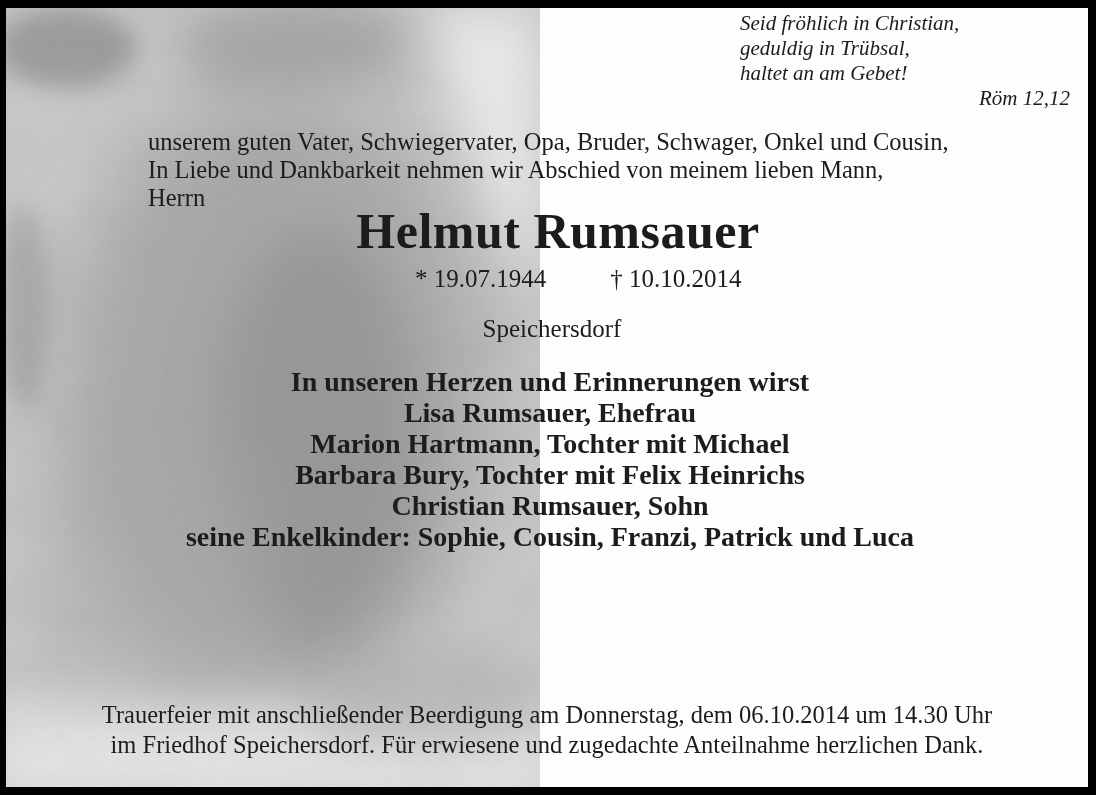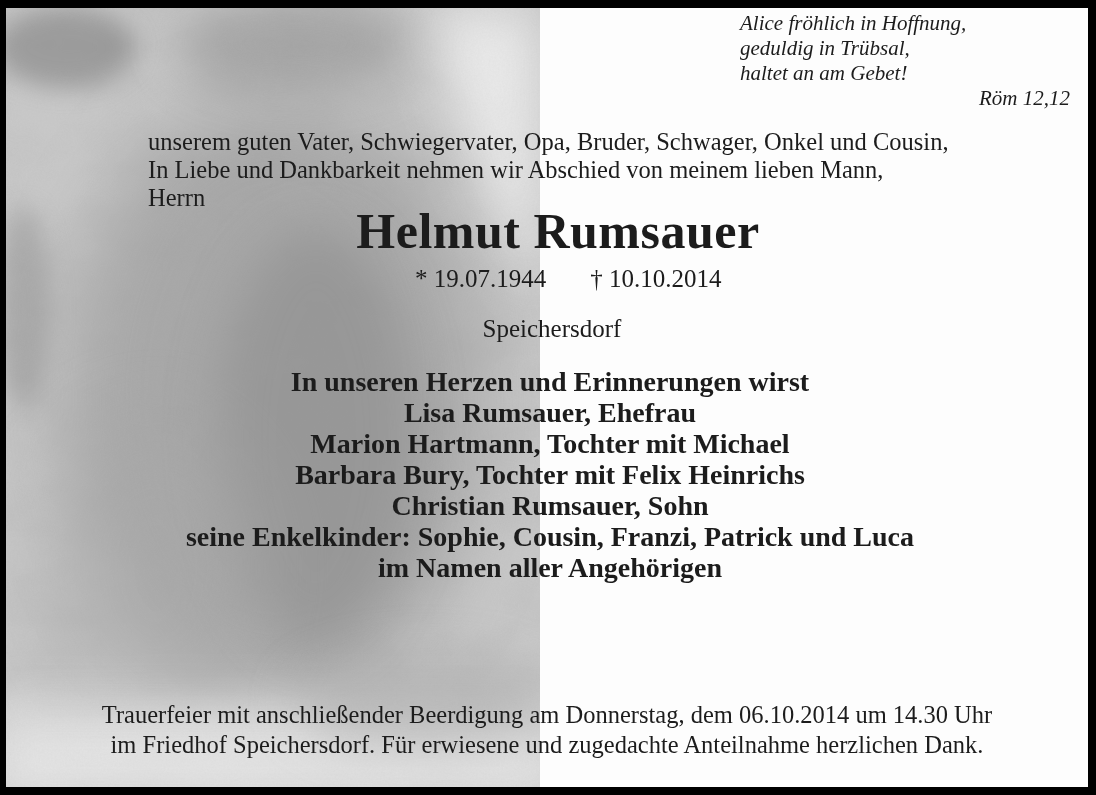--- a/index.html
+++ b/index.html
@@ -73,21 +73,21 @@
     font-weight: bold;
     letter-spacing: 0.5px;
   }
 
   .dates {
     left: 409px;
     top: 257px;
     font-size: 25px;
     line-height: 28px;
     display: inline-flex;
-    gap: 44px;
+    gap: 64px;
     white-space: nowrap;
   }
 
   .place {
     left: 0;
     right: 0;
     top: 307px;
     text-align: center;
     transform: translateX(5px);
     font-size: 25px;
@@ -150,21 +150,21 @@
         <ellipse cx="290" cy="35" rx="120" ry="45" fill="#888888" opacity="0.55" filter="url(#b25)"></ellipse>
         <ellipse cx="18" cy="300" rx="26" ry="100" fill="#8f8f8f" opacity="0.5" filter="url(#b12)"></ellipse>
         <polygon points="420,0 534,0 534,290 470,160" fill="#efefef" opacity="0.9" filter="url(#b25)"></polygon>
         <rect x="-20" y="700" width="574" height="100" fill="#e9e9e9" opacity="0.85" filter="url(#b25)"></rect>
         <ellipse cx="420" cy="695" rx="130" ry="45" fill="#a2a2a2" opacity="0.5" filter="url(#b25)"></ellipse>
       </g>
       <rect width="534" height="779" filter="url(#grain)" opacity="0.18"></rect>
     </svg>
 
     <div class="layer scripture">
-      <div>Alice fröhlich in Hoffnung,</div>
+      <div>Seid fröhlich in Christian,</div>
       <div>geduldig in Trübsal,</div>
       <div>haltet an am Gebet!</div>
       <div class="ref">Röm 12,12</div>
     </div>
 
     <div class="layer intro">
       <div>unserem guten Vater, Schwiegervater, Opa, Bruder, Schwager, Onkel und Cousin,</div>
       <div>In Liebe und Dankbarkeit nehmen wir Abschied von meinem lieben Mann,</div>
       <div>Herrn</div>
     </div>
@@ -178,21 +178,20 @@
 
     <div class="layer place">Speichersdorf</div>
 
     <div class="layer mourners">
       <div>In unseren Herzen und Erinnerungen wirst</div>
       <div>Lisa Rumsauer, Ehefrau</div>
       <div>Marion Hartmann, Tochter mit Michael</div>
       <div>Barbara Bury, Tochter mit Felix Heinrichs</div>
       <div>Christian Rumsauer, Sohn</div>
       <div>seine Enkelkinder: Sophie, Cousin, Franzi, Patrick und Luca</div>
-      <div>im Namen aller Angehörigen</div>
     </div>
 
     <div class="layer funeral">
       <div>Trauerfeier mit anschließender Beerdigung am Donnerstag, dem 06.10.2014 um 14.30 Uhr</div>
       <div>im Friedhof Speichersdorf. Für erwiesene und zugedachte Anteilnahme herzlichen Dank.</div>
     </div>
 
   </div>
 </div>
 

